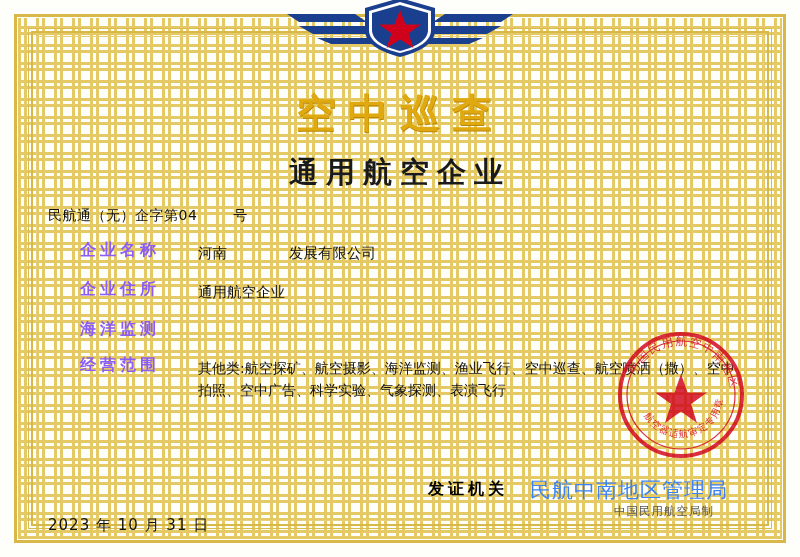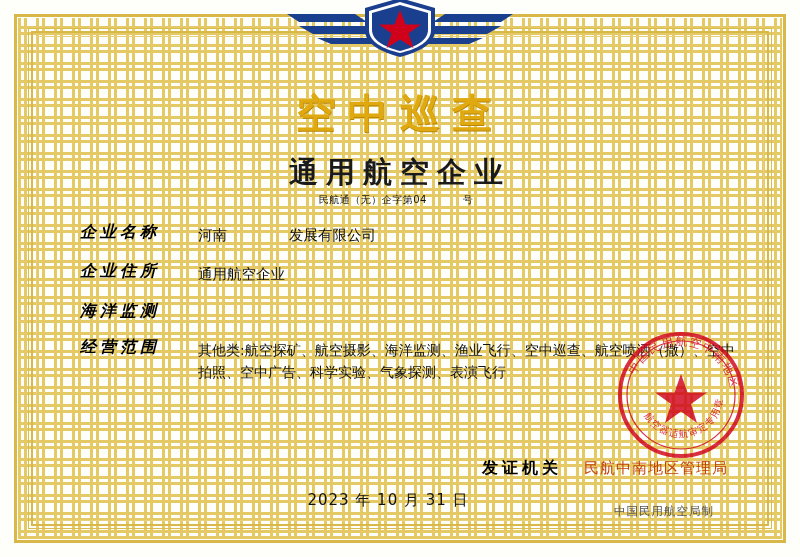--- a/index.html
+++ b/index.html
@@ -105,48 +105,48 @@
     text-align: center;
     font-family: "DejaVu Sans", sans-serif;
     font-size: 29px;
     font-weight: bold;
     letter-spacing: 8px;
     color: #1a1a1a;
     margin-top: 12px;
   }
 
   .serial-row {
-    text-align: center;
-    font-family: "DejaVu Sans", sans-serif;
-    font-size: 10px;
+    text-align: left;
+    font-family: "DejaVu Sans", sans-serif;
+    font-size: 14px;
     color: #111;
+    margin-top: 14px;
     padding-right: 8px;
     letter-spacing: 0.5px;
   }
   .serial-blank {
     display: inline-block;
     width: 36px;
   }
 
   .field-row {
     display: flex;
     align-items: flex-start;
     margin-top: 15px;
     padding-left: 32px;
   }
   .field-label {
     flex: 0 0 auto;
     width: 118px;
     font-family: "DejaVu Sans", sans-serif;
     font-size: 16px;
     font-weight: bold;
-    color: #000000;
+    color: #8b5cf6;
     letter-spacing: 4px;
     white-space: nowrap;
-    font-style: italic;
   }
   .field-value {
     flex: 1 1 auto;
     font-family: "DejaVu Sans", sans-serif;
     font-size: 14.5px;
     color: #111;
     line-height: 1.55;
     padding-top: 2px;
   }
   .field-value .gap {
@@ -169,26 +169,26 @@
   .issuer-label {
     font-family: "DejaVu Sans", sans-serif;
     font-size: 16px;
     font-weight: bold;
     letter-spacing: 4px;
     color: #000;
     margin-right: 22px;
   }
   .issuer-value {
     font-family: "DejaVu Sans", sans-serif;
-    font-size: 15px;
-    color: #c2410c;
+    font-size: 21px;
+    color: #3b82f6;
     letter-spacing: 1px;
   }
   .date-row {
-    text-align: center;
+    text-align: left;
     font-family: "DejaVu Sans", sans-serif;
     font-size: 15px;
     color: #111;
     margin-top: 12px;
     padding-right: 24px;
     letter-spacing: 1px;
   }
 
   
   .seal {

